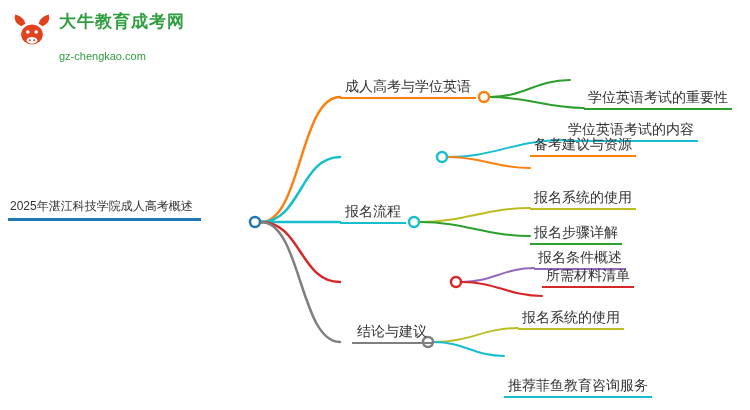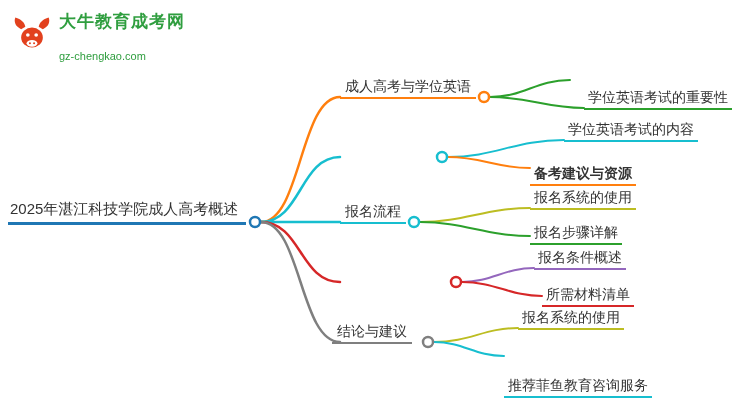--- a/index.html
+++ b/index.html
@@ -7,26 +7,26 @@
     position:relative;width:750px;height:410px;background:#fff;overflow:hidden;
     font-family:"Liberation Sans","DejaVu Sans",sans-serif;color:#333;
   }
   .connectors{position:absolute;left:0;top:0;width:750px;height:410px;pointer-events:none;}
   .node{
     position:absolute;white-space:nowrap;color:#333;
     font-size:14px;line-height:1.3;padding:1px 5px 2px;
     border-bottom:2.5px solid #999;
   }
   .root{
-    font-size:15px;line-height:1.27;padding:2px 8px 4px 2px;
+    font-size:12px;line-height:1.27;padding:2px 8px 4px 2px;
     border-bottom-width:3px;
   }
   .leaf{padding:1px 4px 2px;}
   .logo{
-    position:absolute;left:12px;top:12px;display:flex;align-items:center;gap:7px;
+    position:absolute;left:12px;top:12px;display:flex;align-items:flex-start;gap:7px;
     cursor:pointer;
   }
   .logo-text{display:flex;flex-direction:column;line-height:1.15;}
   .logo-title{font-size:17px;font-weight:bold;letter-spacing:1px;}
   .logo-domain{font-size:11px;margin-top:18px;}
 </style>
 </head>
 <body>
 
 <div class="stage">
@@ -77,25 +77,25 @@
     <span class="logo-text">
       <span class="logo-title" style="color: rgb(47, 158, 63);">大牛教育成考网</span>
       <span class="logo-domain" style="color: rgb(47, 158, 63);">gz-chengkao.com</span>
     </span>
   </div>
 
   <div class="node root" style="left: 8px; top: 197px; border-bottom-color: rgb(31, 119, 180);">2025年湛江科技学院成人高考概述</div>
 
   <div class="node" style="left: 340px; top: 76px; border-bottom-color: rgb(255, 127, 14);">成人高考与学位英语</div>
   <div class="node" style="left: 340px; top: 201px; border-bottom-color: rgb(23, 190, 207);">报名流程</div>
-  <div class="node" style="left: 332px; top: 321px; border-bottom-color: rgb(127, 127, 127);">结论与建议</div>
+  <div class="node" style="left: 352px; top: 321px; border-bottom-color: rgb(127, 127, 127);">结论与建议</div>
 
   <div class="node leaf" style="left: 584px; top: 87px; border-bottom-color: rgb(44, 160, 44);">学位英语考试的重要性</div>
   <div class="node leaf" style="left: 564px; top: 119px; border-bottom-color: rgb(23, 190, 207);">学位英语考试的内容</div>
-  <div class="node leaf" style="left: 530px; top: 163px; border-bottom-color: rgb(255, 127, 14); font-weight: bold;">备考建议与资源</div>
+  <div class="node leaf" style="left: 530px; top: 134px; border-bottom-color: rgb(255, 127, 14);">备考建议与资源</div>
   <div class="node leaf" style="left: 530px; top: 187px; border-bottom-color: rgb(188, 189, 34);">报名系统的使用</div>
   <div class="node leaf" style="left: 530px; top: 222px; border-bottom-color: rgb(44, 160, 44);">报名步骤详解</div>
   <div class="node leaf" style="left: 534px; top: 247px; border-bottom-color: rgb(148, 103, 189);">报名条件概述</div>
-  <div class="node leaf" style="left: 542px; top: 284px; border-bottom-color: rgb(214, 39, 40);">所需材料清单</div>
+  <div class="node leaf" style="left: 542px; top: 265px; border-bottom-color: rgb(214, 39, 40);">所需材料清单</div>
   <div class="node leaf" style="left: 518px; top: 307px; border-bottom-color: rgb(188, 189, 34);">报名系统的使用</div>
   <div class="node leaf" style="left: 504px; top: 335px; border-bottom-color: rgb(23, 190, 207); margin-top: 40px;">推荐菲鱼教育咨询服务</div>
 
 </div>
 
 </body></html>

